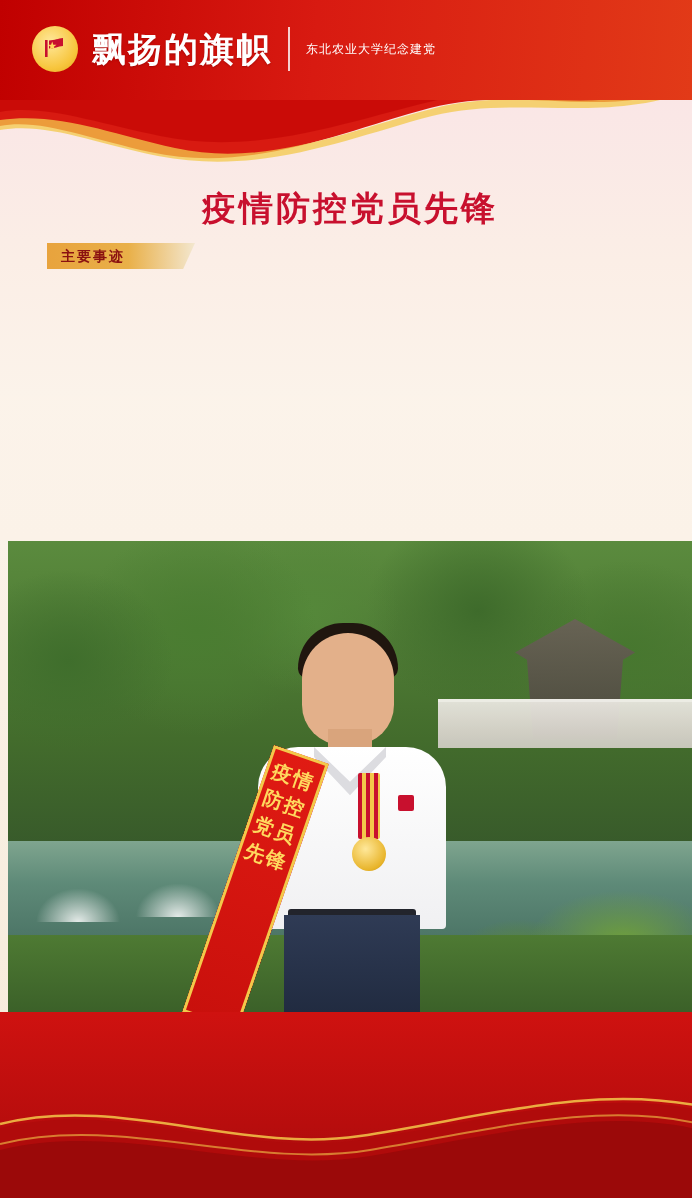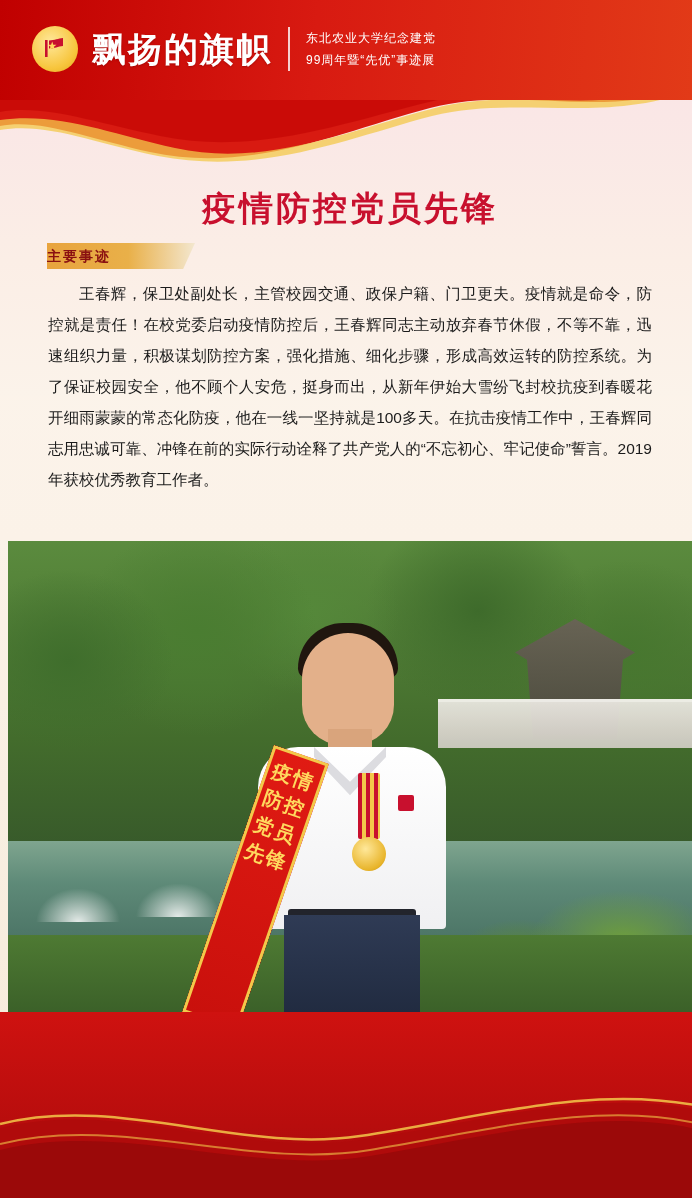--- a/index.html
+++ b/index.html
@@ -117,20 +117,21 @@
     background: linear-gradient(90deg, #e8a33d 0%, #e9b049 55%, #f3e7cf 100%);
     clip-path: polygon(0 0, 100% 0, 92% 100%, 0 100%);
   }
   .tag-text {
     position: relative;
     color: #8a1111;
     font-size: 14px;
     font-weight: bold;
     letter-spacing: 2px;
     line-height: 26px;
+    padding-left: 14px;
   }
 
   
   .body-text {
     position: absolute;
     top: 278px;
     left: 48px;
     width: 604px;
     font-size: 15.5px;
     line-height: 31px;
@@ -281,41 +282,39 @@
         <svg width="34" height="34" viewBox="0 0 34 34" aria-hidden="true">
           <path d="M7 25 L7 8 L9.6 8 L9.6 25 Z" fill="#c8102e"></path>
           <path d="M11 8.5 C17 8.2 20 6.5 25 6 L25 14 C20 14.6 16.5 16.3 11 16.6 Z" fill="#c8102e"></path>
           <path d="M14.2 9.6 l1.1 3.1 3.2 .05 -2.6 1.9 .95 3.1 -2.65 -1.85 -2.65 1.85 .95 -3.1 -2.6 -1.9 3.2 -.05 z" fill="#ffd95e"></path>
         </svg>
       </div>
       <div class="title-main">飘扬的旗帜</div>
       <div class="title-divider"></div>
       <div>
         <div class="title-sub">东北农业大学纪念建党</div>
-        <div class="title-sub">99周年暨“先优”事迹展</div>
       </div>
     </div>
   </div>
 
   <div class="soft-pink"></div>
 
   <svg class="header-wave" viewBox="0 0 700 90" preserveAspectRatio="none">
     <path d="M0,0 L700,0 L700,6 C600,44 520,6 430,30 C340,54 250,96 150,74 C90,61 40,40 0,48 Z" fill="#d81a11"></path>
     <path d="M0,0 L700,0 L700,0 C610,30 540,0 455,18 C360,38 265,80 160,58 C95,45 45,26 0,34 Z" fill="#c00000" opacity=".55"></path>
     <path d="M0,42 C60,34 110,56 175,70 C265,90 350,52 435,30 C520,8 600,40 700,4 L700,10 C600,48 520,16 432,38 C348,60 262,98 158,78 C96,66 48,44 0,52 Z" fill="#f3c84a" opacity=".75"></path>
   </svg>
 
   <div class="page-title">疫情防控党员先锋</div>
 
   <div class="section-tag">
     <div class="tag-bg"></div>
     <div class="tag-text">主要事迹</div>
   </div>
 
-  <div class="body-text">王春辉，保卫处副处长，主管校园交通、政保户籍、门卫更夫。疫情就是命令，防控就是责任！在校党委启动疫情防控后，王春辉同志主动放弃春节休假，不等不靠，迅速组织力量，积极谋划防控方案，强化措施、细化步骤，形成高效运转的防控系统。为了保证校园安全，他不顾个人安危，挺身而出，从新年伊始大雪纷飞封校抗疫到春暖花开细雨蒙蒙的常态化防疫，他在一线一坚持就是100多天。在抗击疫情工作中，王春辉同志用忠诚可靠、冲锋在前的实际行动诠释了共产党人的“不忘初心、牢记使命”誓言。2019年获校优秀教育工作者。</div>
 
   <div class="photo">
     <div class="sky"></div>
     <div class="trees"></div>
     <div class="pavilion"></div>
     <div class="bridge"></div>
     <div class="water"></div>
     <div class="fountain1"></div>
     <div class="fountain2"></div>
     <div class="bush-right"></div>

